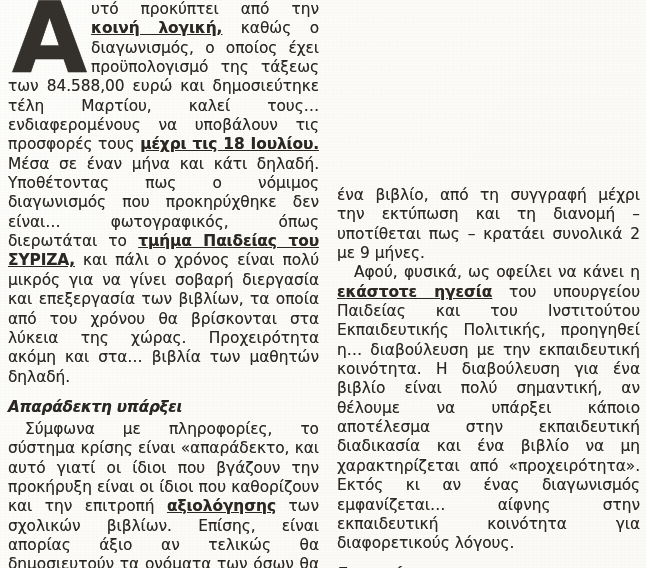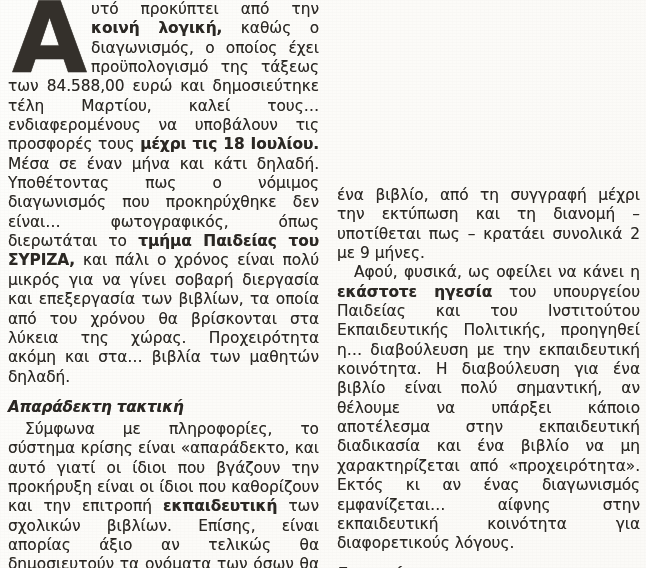--- a/index.html
+++ b/index.html
@@ -58,21 +58,21 @@
     text-align: justify;
     text-justify: inter-word;
     letter-spacing: -0.05px;
     word-spacing: 0.2px;
     color: #2b2824;
     text-shadow: 0 0 .55px rgba(43,40,36,.45);
   }
   p.body + p.body { text-indent: 17px; }
   p.indent { text-indent: 17px; }
 
-  b, strong { font-weight: 700; letter-spacing: -0.1px; }
+  b, strong { font-weight: 700; letter-spacing: -0.1px; text-decoration: underline; }
 
   
   .dropcap-para {
     position: relative;
     min-height: 80px;
   }
   .dropcap {
     float: left;
     font-family: "DejaVu Sans", "Liberation Sans", sans-serif;
     font-weight: 700;
@@ -107,26 +107,26 @@
 <div class="columns">
 
   <div class="col col-left">
 
     <p class="body dropcap-para">
       <span class="dropcap">Α</span><span>υτό προκύπτει από την </span><b>κοινή λογική,</b><span> καθώς ο διαγωνισμός, ο οποίος έχει προϋπολογισμό της τάξεως των 84.588,00 ευρώ και δημοσιεύτηκε τέλη Μαρτίου, καλεί τους… ενδιαφερομένους να υποβάλουν τις προσφορές τους </span><b>μέχρι τις 18 Ιουλίου.</b><span> Μέσα σε έναν μήνα και κάτι δηλαδή. Υποθέτοντας πως ο νόμιμος διαγωνισμός που προκηρύχθηκε δεν είναι… φωτογραφικός, όπως διερωτάται το </span><b>τμήμα Παιδείας του ΣΥΡΙΖΑ,</b><span> και πάλι ο χρόνος είναι πολύ μικρός για να γίνει σοβαρή διεργασία και επεξεργασία των βιβλίων, τα οποία από του χρόνου θα βρίσκονται στα λύκεια της χώρας. Προχειρότητα ακόμη και στα… βιβλία των μαθητών δηλαδή.</span>
     </p>
 
     <div class="gap-before-subhead"></div>
 
-    <h2 class="subhead">Απαράδεκτη τακτική</h2>
+    <h2 class="subhead">Απαράδεκτη υπάρξει</h2>
 
     <div class="gap-after-subhead"></div>
 
     <p class="body indent">
-      <span>Σύμφωνα με πληροφορίες, το σύστημα κρίσης είναι «απαράδεκτο, και αυτό γιατί οι ίδιοι που βγάζουν την προκήρυξη είναι οι ίδιοι που καθορίζουν και την επιτροπή </span><b>εκπαιδευτική</b><span> των σχολικών βιβλίων. Επίσης, είναι απορίας άξιο αν τελικώς θα δημοσιευτούν τα ονόματα των όσων θα συμμετάσχουν στον διαγωνισμό». </span>
+      <span>Σύμφωνα με πληροφορίες, το σύστημα κρίσης είναι «απαράδεκτο, και αυτό γιατί οι ίδιοι που βγάζουν την προκήρυξη είναι οι ίδιοι που καθορίζουν και την επιτροπή </span><b>αξιολόγησης</b><span> των σχολικών βιβλίων. Επίσης, είναι απορίας άξιο αν τελικώς θα δημοσιευτούν τα ονόματα των όσων θα συμμετάσχουν στον διαγωνισμό». </span>
     </p>
 
   </div>
 
   <div class="col col-right">
 
     <p class="body">ένα βιβλίο, από τη συγγραφή μέχρι την εκτύπωση και τη διανομή – υποτίθεται πως – κρατάει συνολικά 2 με 9 μήνες.</p>
 
     <p class="body indent">
       <span>Αφού, φυσικά, ως οφείλει να κάνει η </span><b>εκάστοτε ηγεσία</b><span> του υπουργείου Παιδείας και του Ινστιτούτου Εκπαιδευτικής Πολιτικής, προηγηθεί η… διαβούλευση με την εκπαιδευτική κοινότητα. Η διαβούλευση για ένα βιβλίο είναι πολύ σημαντική, αν θέλουμε να υπάρξει κάποιο αποτέλεσμα στην εκπαιδευτική διαδικασία και ένα βιβλίο να μη χαρακτηρίζεται από «προχειρότητα». Εκτός κι αν ένας διαγωνισμός εμφανίζεται… αίφνης στην εκπαιδευτική κοινότητα για διαφορετικούς λόγους.</span>

